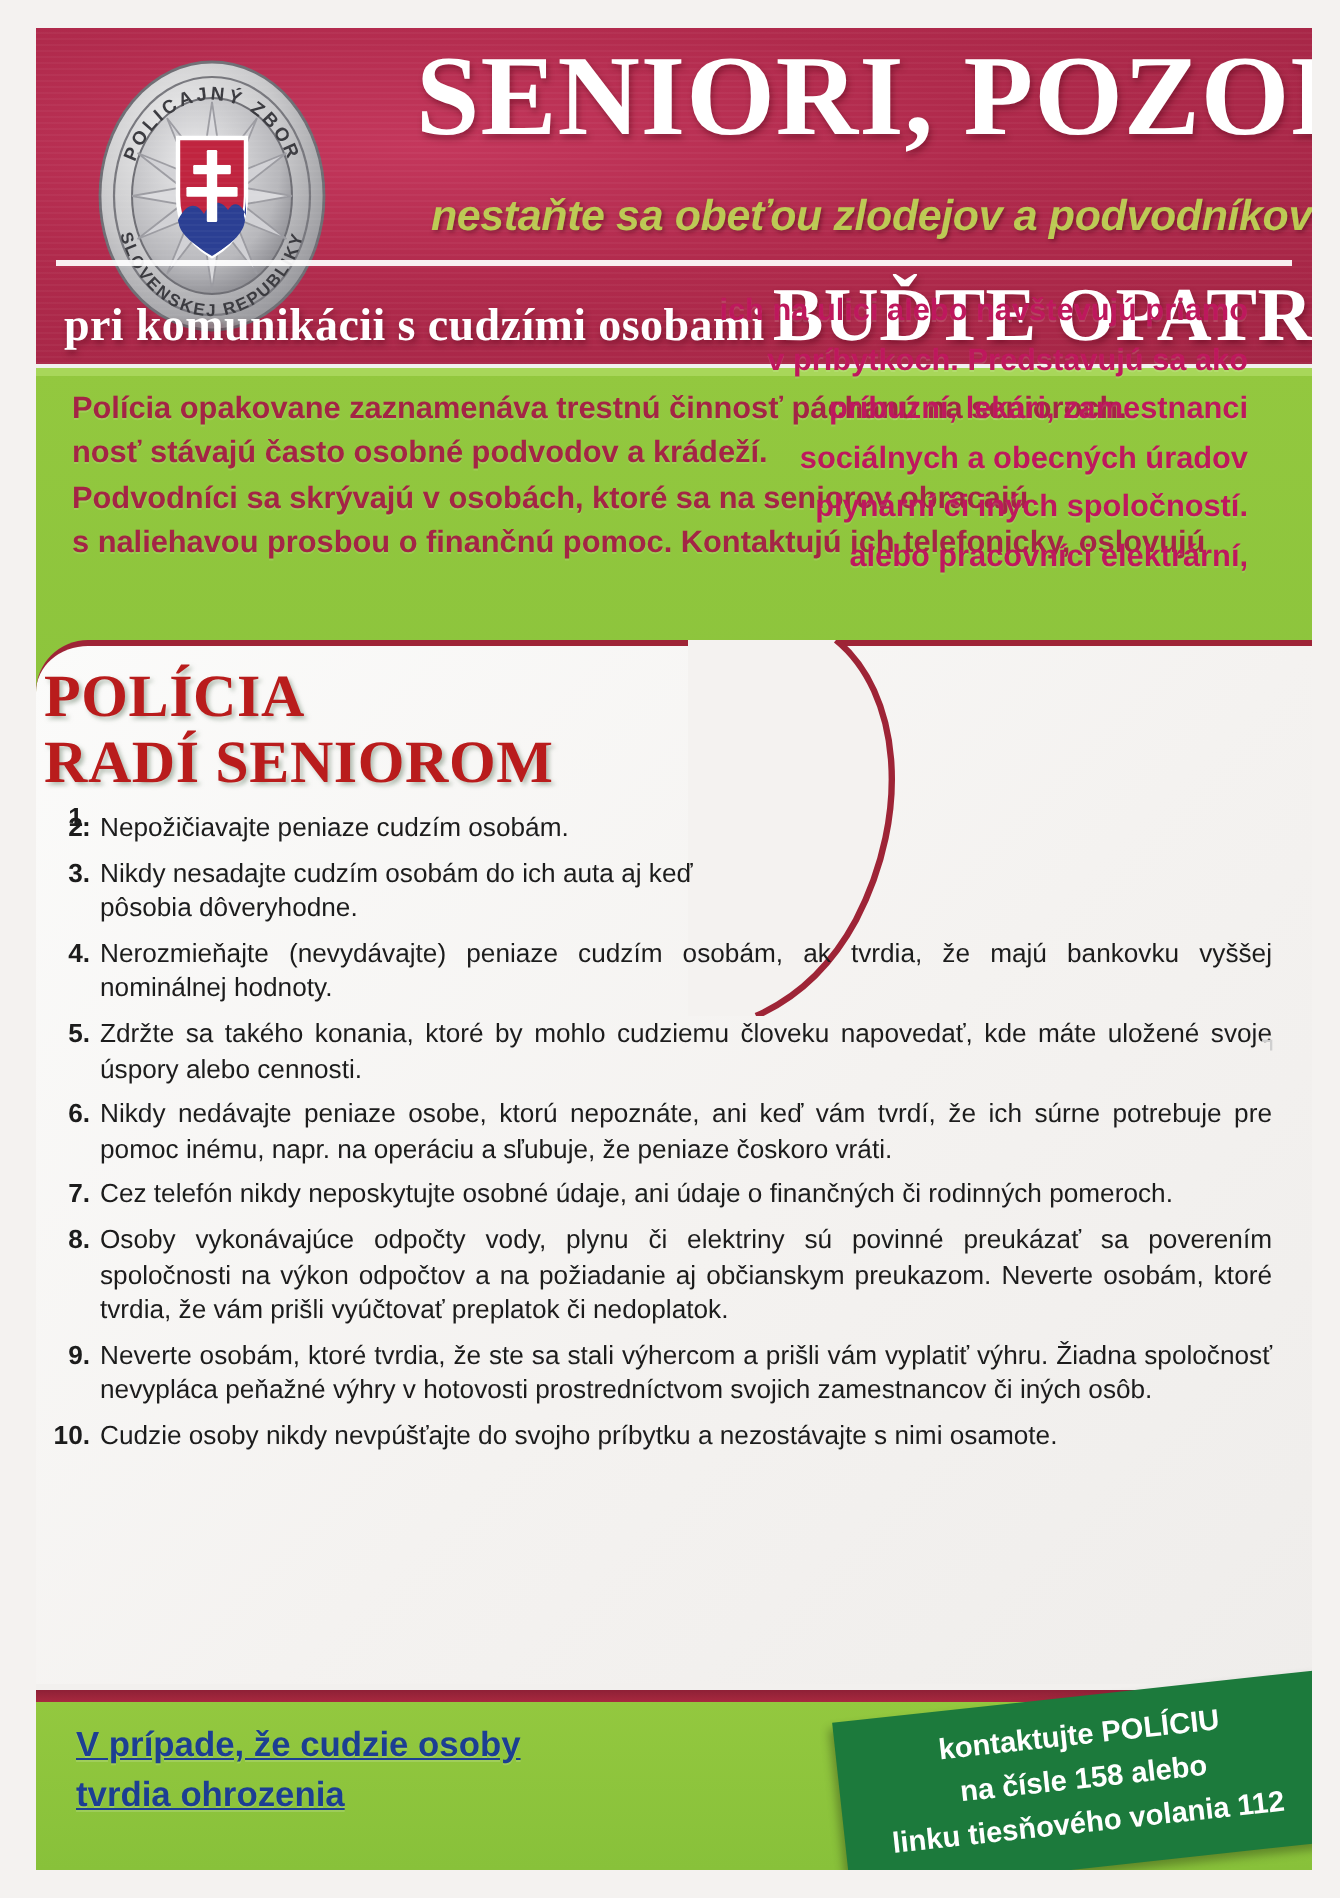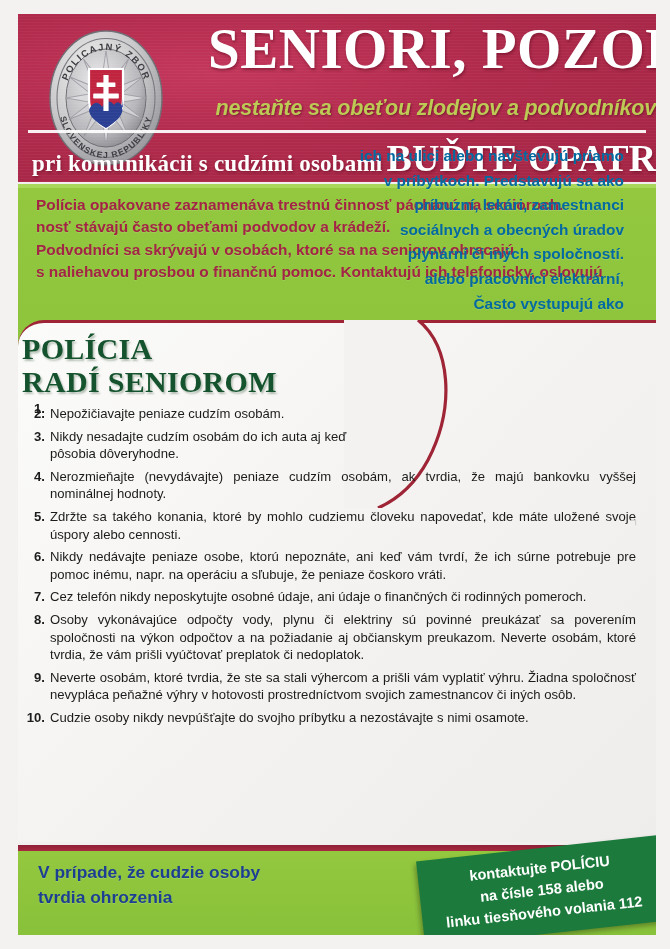--- a/index.html
+++ b/index.html
@@ -146,21 +146,21 @@
   }
   .intro-text p { margin: 0; }
   .intro-text p.last-line { text-align: left; }
 
   
   .right-col {
     position: absolute;
     left: 352px;
     top: 144px;
     width: 272px;
-    color: #0369a1;
+    color: #be185d;
     font-weight: bold;
     font-size: 15.4px;
     line-height: 24.6px;
     text-align: right;
     text-shadow: 0 1px 0 rgba(255,255,255,0.12);
   }
   .right-col div { white-space: nowrap; }
 
   
   .advice-panel {
@@ -183,21 +183,21 @@
     width: 120px;
     height: 188px;
     overflow: hidden;
     pointer-events: none;
   }
 
   .advice-heading {
     position: absolute;
     left: 22px;
     top: 332px;
-    color: #14532d;
+    color: #b91c1c;
     font-family: "Liberation Serif", serif;
     font-weight: bold;
     font-size: 30px;
     line-height: 33px;
     letter-spacing: 0.3px;
     text-shadow: 1.5px 1.5px 2px rgba(120,140,120,0.55);
   }
 
   .advice-list {
     position: absolute;
@@ -250,21 +250,21 @@
     position: absolute;
     left: 20px;
     top: 9px;
     width: 420px;
     color: #1c3f92;
     font-weight: bold;
     font-size: 17.4px;
     line-height: 24.5px;
     text-shadow: 0 1px 0 rgba(255,255,255,0.15);
   }
-  .footer-text div { white-space: nowrap; }
+  .footer-text div { white-space: nowrap; text-decoration: underline; }
 
   .contact-box {
     position: absolute;
     left: 420px;
     top: 848px;
     width: 244px;
     height: 86px;
     background: #1c7a3c;
     transform: rotate(-6.2deg);
     box-shadow: -2px 3px 5px rgba(0,0,0,0.3);
@@ -384,34 +384,33 @@
       <span class="small">pri komunikácii s cudzími osobami</span>
       <span class="big">BUĎTE OPATRNÍ.</span>
     </div>
   </div>
 
   <div class="green-block">
     <div class="green-top-rule"></div>
 
     <div class="intro-text">
       <p>Polícia opakovane zaznamenáva trestnú činnosť páchanú na senioroch.</p>
-      <p class="last-line">nosť stávajú často obeťami podvodov a krádeží.</p>
+      <p class="last-line">nosť stávajú často osobné podvodov a krádeží.</p>
       <p>Podvodníci sa skrývajú v osobách, ktoré sa na seniorov obracajú</p>
       <p>s naliehavou prosbou o finančnú pomoc. Kontaktujú ich telefonicky, oslovujú</p>
     </div>
   </div>
 
   <div class="right-col" style="z-index:12;">
     <div>ich na ulici alebo navštevujú priamo</div>
     <div>v príbytkoch. Predstavujú sa ako</div>
     <div>príbuzní, lekári, zamestnanci</div>
     <div>sociálnych a obecných úradov</div>
     <div>plynární či iných spoločností.</div>
     <div>alebo pracovníci elektrární,</div>
-    <div>Často vystupujú ako</div>
   </div>
 
   <div class="advice-panel"></div>
 
   <div class="lobe-curve" style="z-index:11;">
     <svg viewBox="0 0 120 188" width="120" height="188" aria-hidden="true">
       <path d="M0 0 H74 C106 26 112 86 84 140 C70 166 52 180 34 188 H0 Z" fill="#f4f2f0"></path>
       <path d="M74 0 C106 26 112 86 84 140 C70 166 52 180 34 188" fill="none" stroke="#9e2436" stroke-width="3.2"></path>
     </svg>
   </div>

